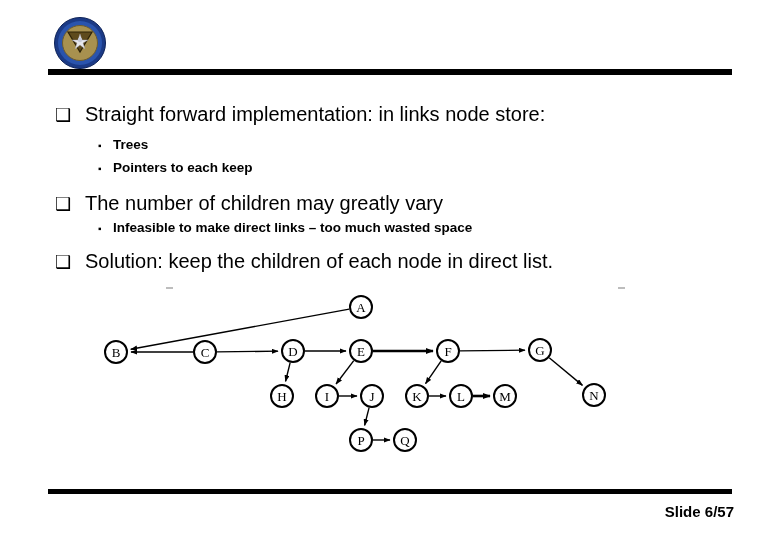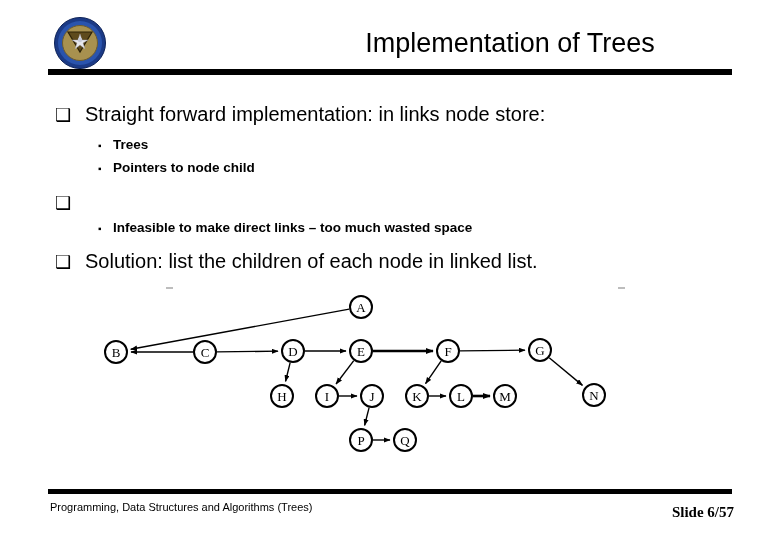--- a/index.html
+++ b/index.html
@@ -140,21 +140,20 @@
     white-space: nowrap;
   }
   #slide-number {
     position: absolute;
     right: 46px;
     top: 503px;
     font-size: 15px;
     font-weight: bold;
     line-height: 18px;
     white-space: nowrap;
-    font-family: Liberation Serif, serif;
   }
 
   .artifact {
     position: absolute;
     background: #bdbdbd;
     height: 2px;
   }
 </style>
 </head>
 <body>
@@ -165,51 +164,51 @@
     <div class="seal-ring"></div>
     <div class="seal-ring2"></div>
     <div class="seal-inner"></div>
     <svg class="seal-emblem" viewBox="0 0 30 26">
       <polygon points="3,3 27,3 15,23" fill="#5e4a1c" stroke="#2d2207" stroke-width="1.2"></polygon>
       <polygon points="15,5 17,11 23,11 18,14 20,20 15,16 10,20 12,14 7,11 13,11" fill="#e8e8ee" stroke="#9a9aa6" stroke-width="0.4"></polygon>
       <circle cx="15" cy="11" r="2.2" fill="#c9ccd8"></circle>
     </svg>
   </div>
 
-  <div id="slide-title">Implementation of Trees</div>
 
   <div id="header-rule"></div>
 
   <div class="bullet-l1" style="top:101px">
     <span class="marker">❑</span>
     <span>Straight forward implementation: in links node store:</span>
   </div>
 
   <div class="bullet-l2" style="top:136px">
     <span class="marker">▪</span>
     <span>Trees</span>
   </div>
 
   <div class="bullet-l2" style="top:159px">
     <span class="marker">▪</span>
-    <span>Pointers to node child</span>
+    <span>Pointers to each keep</span>
   </div>
 
   <div class="bullet-l1" style="top:190px">
     <span class="marker">❑</span>
+    <span>The number of children may greatly vary</span>
   </div>
 
   <div class="bullet-l2" style="top:219px">
     <span class="marker">▪</span>
     <span>Infeasible to make direct links – too much wasted space</span>
   </div>
 
   <div class="bullet-l1" style="top:248px">
     <span class="marker">❑</span>
-    <span>Solution: list the children of each node in linked list.</span>
+    <span>Solution: keep the children of each node in direct list.</span>
   </div>
 
   <div class="artifact" style="left:166px; top:287px; width:7px;"></div>
   <div class="artifact" style="left:618px; top:287px; width:7px;"></div>
 
   <div id="tree">
     <svg id="tree-svg" width="560" height="185" viewBox="0 0 560 185">
       <defs>
         <marker id="arrow" markerWidth="7" markerHeight="7" refX="6.4" refY="2.6" orient="auto" markerUnits="userSpaceOnUse">
           <path d="M0,0 L7,2.6 L0,5.2 z" fill="#000000"></path>
@@ -298,16 +297,15 @@
           </g>
           <g>
             <circle cx="315" cy="160" r="11" fill="#ffffff" stroke="#000000" stroke-width="2"></circle>
             <text x="315" y="164.6" text-anchor="middle" font-family="&quot;Liberation Serif&quot;, serif" font-size="13" fill="#000000">Q</text>
           </g>
         </g>
     </svg>
   </div>
 
   <div id="footer-rule"></div>
-  <div id="footer-text">Programming, Data Structures and Algorithms  (Trees)</div>
   <div id="slide-number">Slide 6/57</div>
 
 </div>
 
 </body></html>

